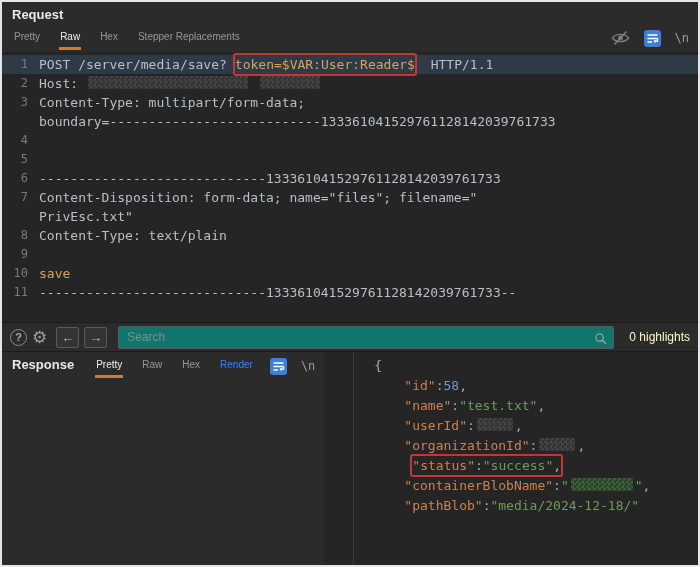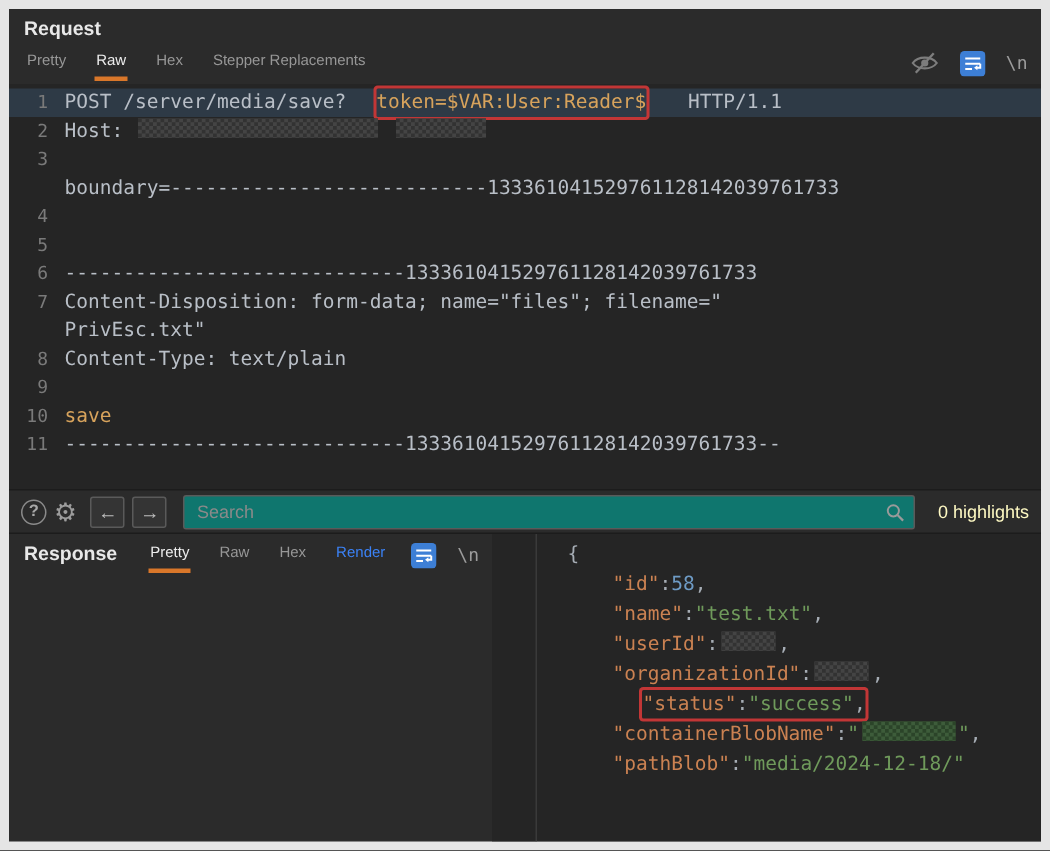--- a/index.html
+++ b/index.html
@@ -4,21 +4,21 @@
 <style>
   html,body { margin:0; padding:0; }
   body {
     width:700px; height:567px; overflow:hidden;
     background:#1e1e1e;
     font-family:"Liberation Sans", sans-serif;
     -webkit-font-smoothing:antialiased;
   }
   .app {
     width:700px; height:567px; box-sizing:border-box;
-    border:6px solid #e5e5e5;
+    border:2px solid #e5e5e5;
     background:#2b2b2b;
     display:flex; flex-direction:column;
     overflow:hidden;
   }
   .panel-title {
     height:22px; flex:none;
     padding:5px 10px 0;
     font-size:13px; font-weight:bold; color:#e8e8e8;
     background:#2b2b2b; box-sizing:border-box;
   }
@@ -72,21 +72,21 @@
   .content { padding-left:4px; white-space:pre; }
   .hl    { color:#d7a35c; }
   .key   { color:#cb8252; }
   .str   { color:#6f9a5b; }
   .num   { color:#6e9bc5;text-align:center; }
   .punct { color:#a6adb5; }
   .rbox {
     display:inline-block;
     box-shadow:0 0 0 2px #c23636;
     border-radius:1px;
-    margin:0 20px;
+    margin:0 8px;
   }
   .redact {
     display:inline-block; height:13px; vertical-align:-1px; margin:0 2px;
     background-color:#3a3a3a;
     background-image:repeating-conic-gradient(#444 0% 25%, #323232 0% 50%);
     background-size:5px 5px;
   }
   .redact.green {
     background-color:#34502f;
     background-image:repeating-conic-gradient(#3d5c3a 0% 25%, #2b4429 0% 50%);
@@ -151,21 +151,21 @@
           <path d="M13.5 8.5 V11.2 H10.8" stroke="#ffffff" stroke-width="1.3" fill="none"></path>
           <path d="M11.6 9.5 L9.4 11.2 L11.6 12.9 Z" fill="#ffffff"></path>
         </svg>
       </span>
       <span class="icon-btn nl-label">\n</span>
     </div>
     <div class="editor" id="request-editor">
       <div id="request-code">
           <div class="code-row selected"><span class="gutter">1</span><span class="content"><span>POST /server/media/save?</span><span class="rbox"><span class="hl">token=$VAR:User:Reader$</span></span><span> HTTP/1.1</span></span></div>
           <div class="code-row"><span class="gutter">2</span><span class="content"><span>Host: </span><span class="redact" style="width: 160px;"></span><span> </span><span class="redact" style="width: 60px;"></span></span></div>
-          <div class="code-row"><span class="gutter">3</span></div>
+          <div class="code-row"><span class="gutter">3</span><span class="content"><span>Content-Type: multipart/form-data;</span></span></div>
           <div class="code-row"><span class="gutter"></span><span class="content"><span>boundary=---------------------------133361041529761128142039761733</span></span></div>
           <div class="code-row"><span class="gutter">4</span></div>
           <div class="code-row"><span class="gutter">5</span><span class="content"></span></div>
           <div class="code-row"><span class="gutter">6</span><span class="content"><span>-----------------------------133361041529761128142039761733</span></span></div>
           <div class="code-row"><span class="gutter">7</span><span class="content"><span>Content-Disposition: form-data; name="files"; filename="</span></span></div>
           <div class="code-row"><span class="gutter"></span><span class="content"><span>PrivEsc.txt"</span></span></div>
           <div class="code-row"><span class="gutter">8</span><span class="content"><span>Content-Type: text/plain</span></span></div>
           <div class="code-row"><span class="gutter">9</span><span class="content"></span></div>
           <div class="code-row"><span class="gutter">10</span><span class="content"><span class="hl">save</span></span></div>
           <div class="code-row"><span class="gutter">11</span><span class="content"><span>-----------------------------133361041529761128142039761733--</span></span></div>

